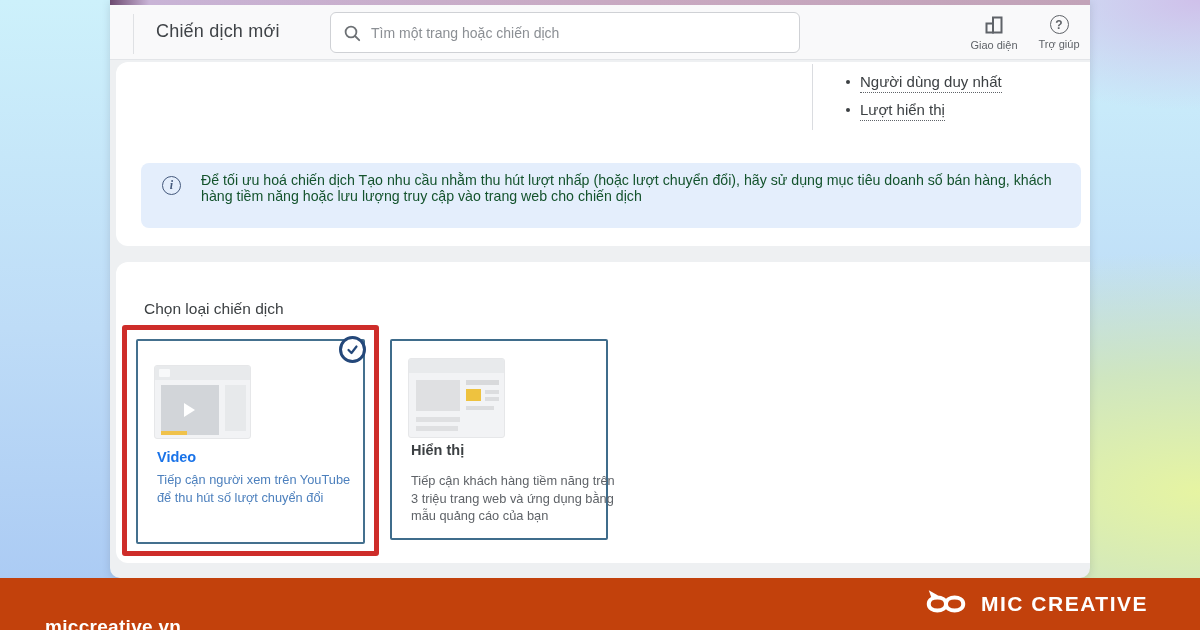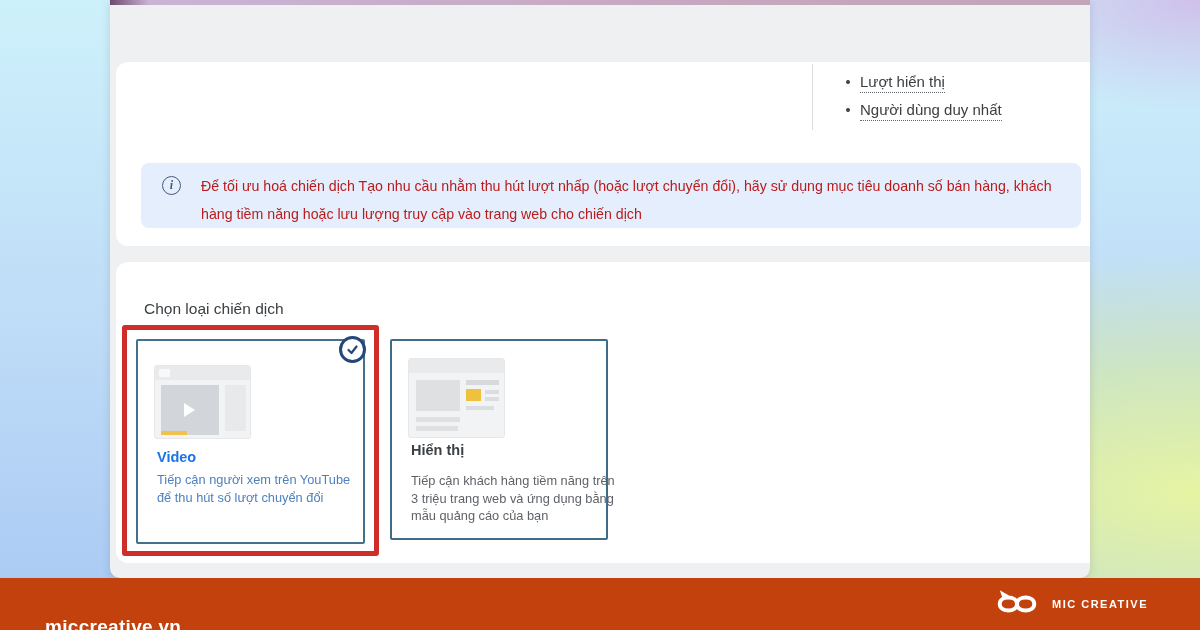--- a/index.html
+++ b/index.html
@@ -39,21 +39,21 @@
   .metrics { position:absolute; left:730px; top:10px; }
   .metric { display:flex; align-items:flex-start; margin-bottom:7px; font-size:15px; color:#3c4043; }
   .metric .dot { width:4px; height:4px; border-radius:50%; background:#3c4043; margin:8px 10px 0 0; flex:0 0 auto; }
   .metric .txt { border-bottom:1px dotted #5f6368; padding-bottom:1px; line-height:19px; cursor:pointer; }
   .banner { position:absolute; left:25px; top:101px; width:940px; height:65px;
     background:#e4eefc; border-radius:8px; }
   .banner .info-ic { position:absolute; left:21px; top:13px; width:19px; height:19px;
     border:1.8px solid #44597c; border-radius:50%; display:flex; align-items:center; justify-content:center;
     font-size:12px; font-style:italic; font-family:"Liberation Serif",serif; font-weight:bold; color:#44597c; }
   .banner .btxt { position:absolute; left:60px; top:9px; width:880px;
-    font-size:14.2px; line-height:28px; color:#b91c1c; }
+    font-size:14.2px; line-height:16px; color:#14532d; }
   
   .panel2 { position:absolute; left:6px; top:262px; width:974px; height:301px;
     background:#fff; border-radius:12px 0 0 12px; }
   .p2-heading { position:absolute; left:28px; top:38px; font-size:15.5px; color:#3c4043; }
   .red-box { position:absolute; left:6px; top:63px; width:257px; height:231px;
     border:5px solid #ce2d2a; border-radius:3px; z-index:5; pointer-events:none; }
   .type-card { position:absolute; background:#fff; border-radius:2px; cursor:pointer; }
   .card-video { left:20px; top:77px; width:229px; height:205px; border:2px solid #44708e; }
   .card-display { left:274px; top:77px; width:218px; height:201px; border:2px solid #3f6c8b; }
   .check-badge { position:absolute; left:201px; top:-5px; width:27px; height:27px; background:#fff;
@@ -81,40 +81,65 @@
   .d-rline { position:absolute; left:57px; top:21px; width:33px; height:5px; background:#d8d9db; }
   .d-yellow { position:absolute; left:57px; top:30px; width:15px; height:12px; background:#eec23f; }
   .d-sline1 { position:absolute; left:76px; top:31px; width:14px; height:4px; background:#dcdddf; }
   .d-sline2 { position:absolute; left:76px; top:38px; width:14px; height:4px; background:#dcdddf; }
   .d-bline { position:absolute; left:57px; top:47px; width:28px; height:4px; background:#dcdddf; }
   
   .footer { position:absolute; left:0; top:578px; width:1200px; height:60px; background:#c2410c;
     display:flex; align-items:flex-end; }
   .footer .site { margin-left:45px; color:#fff; font-size:19px; font-weight:600; letter-spacing:.3px; }
   .brand { position:absolute; right:52px; top:0; height:52px; display:flex; align-items:center; }
-  .brand .name { color:#fff; font-size:11px; font-weight:bold; letter-spacing:1.5px; margin-left:12px; }
+  .brand .name { color:#fff; font-size:21px; font-weight:bold; letter-spacing:1.5px; margin-left:12px; }
 </style>
 </head>
 <body>
 
 <div class="screenshot">
   <div class="top-strip"></div>
 
+  <div class="appbar">
+    <div class="appbar-vdiv"></div>
+    <div class="appbar-title">Chiến dịch mới</div>
+
+    <div class="searchbox">
+      <svg width="18" height="18" viewBox="0 0 18 18">
+        <circle cx="8" cy="8" r="5.4" fill="none" stroke="#6d7175" stroke-width="1.8"></circle>
+        <line x1="12" y1="12" x2="16.2" y2="16.2" stroke="#6d7175" stroke-width="1.8" stroke-linecap="round"></line>
+      </svg>
+      <input type="text" value="" placeholder="Tìm một trang hoặc chiến dịch" style="">
+    </div>
+
+    <div class="appbar-action act-appearance">
+      <svg width="20" height="20" viewBox="0 0 20 20">
+        <rect x="2.5" y="8.5" width="6.5" height="9" fill="none" stroke="#5f6368" stroke-width="2"></rect>
+        <rect x="9" y="2.5" width="8.5" height="15" fill="none" stroke="#5f6368" stroke-width="2"></rect>
+      </svg>
+      <span class="lbl">Giao diện</span>
+    </div>
+
+    <div class="appbar-action act-help">
+      <div class="help-circle">?</div>
+      <span class="lbl">Trợ giúp</span>
+    </div>
+  </div>
 
   <div class="panel1">
     <div class="vdiv"></div>
 
     <div class="metrics">
       <div class="metric">
         <span class="dot"></span>
-        <span class="txt">Lượt hiển thị</span>
+        <span class="txt">Người dùng duy nhất</span>
       </div>
       <div class="metric">
         <span class="dot"></span>
-        <span class="txt">Người dùng duy nhất</span>
+        <span class="txt">Lượt hiển thị</span>
       </div>
     </div>
 
     <div class="banner">
       <div class="info-ic">i</div>
       <div class="btxt">Để tối ưu hoá chiến dịch Tạo nhu cầu nhằm thu hút lượt nhấp (hoặc lượt chuyển đổi), hãy sử dụng mục tiêu doanh số bán hàng, khách hàng tiềm năng hoặc lưu lượng truy cập vào trang web cho chiến dịch</div>
     </div>
   </div>
 
   <div class="panel2">

